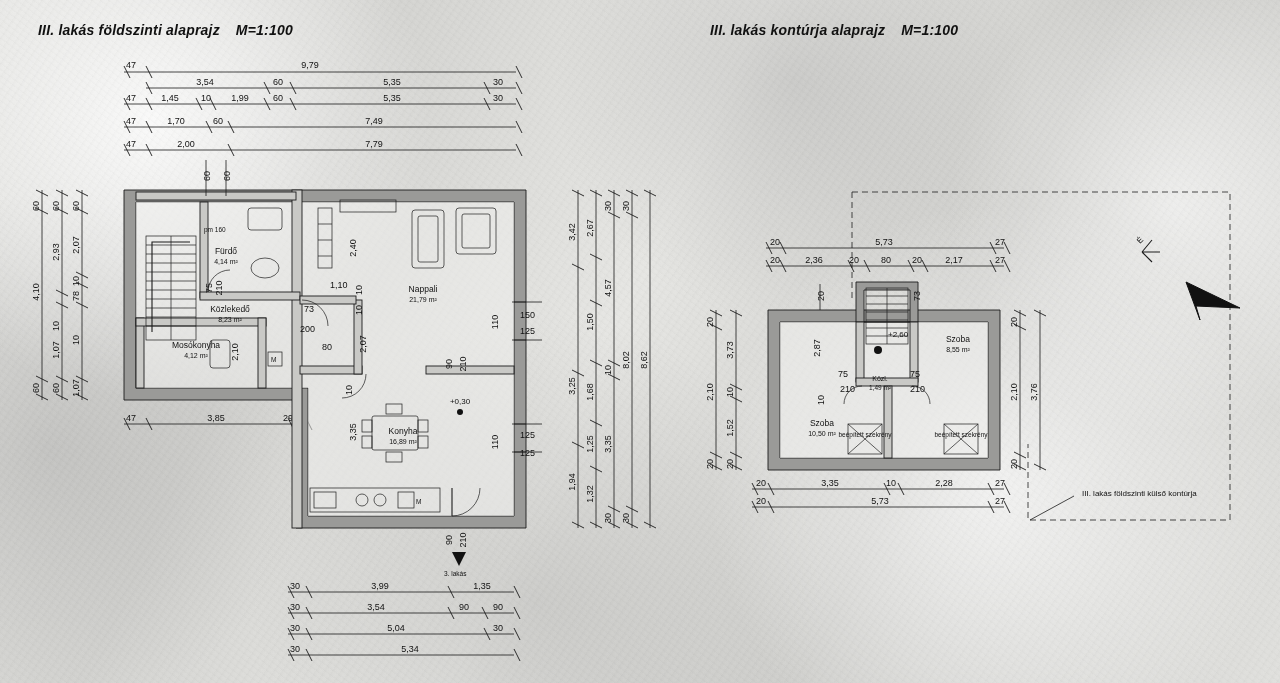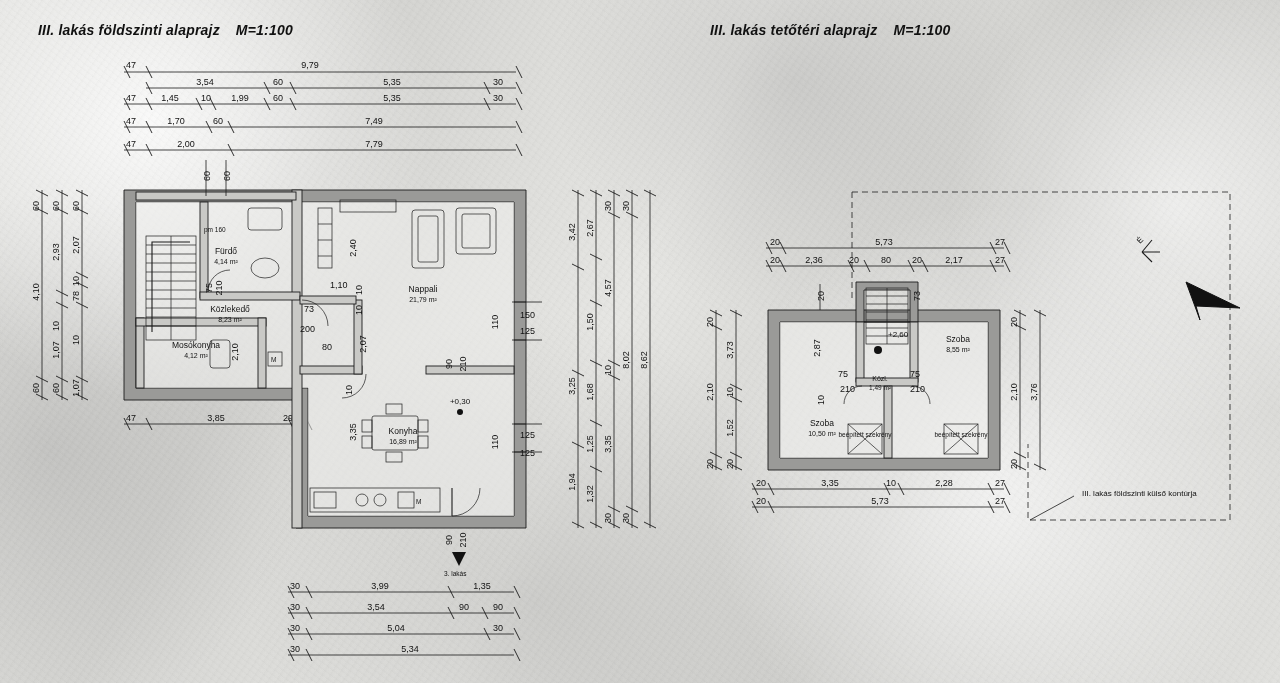--- a/index.html
+++ b/index.html
@@ -78,21 +78,21 @@
 </head>
 <body>
 
 <div id="sheet"></div>
 <div id="grain"></div>
 
 <div class="title" style="left:38px; top:22px;">
   <span>III. lakás földszinti alaprajz</span><span class="scale">M=1:100</span>
 </div>
 <div class="title" style="left:710px; top:22px;">
-  <span>III. lakás tetőtéri alaprajz</span><span class="scale">M=1:100</span>
+  <span>III. lakás kontúrja alaprajz</span><span class="scale">M=1:100</span>
 </div>
 
 <svg class="plan" viewBox="0 0 1280 683">
 
   <g>
 
     <g>
       <line class="dimline" x1="124" y1="72" x2="516" y2="72"></line>
       <g class="tick">
         <line x1="124" y1="66" x2="130" y2="78"></line>

